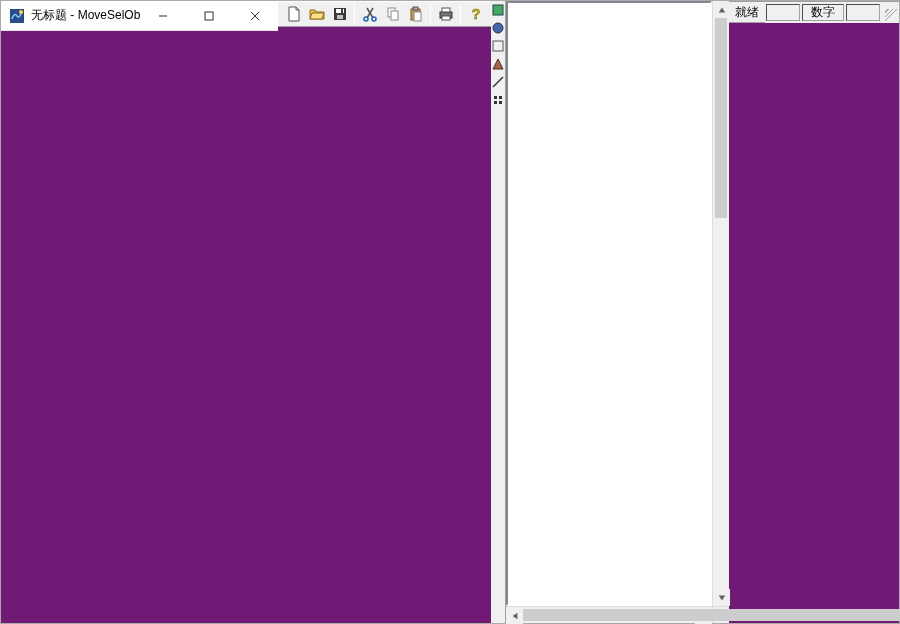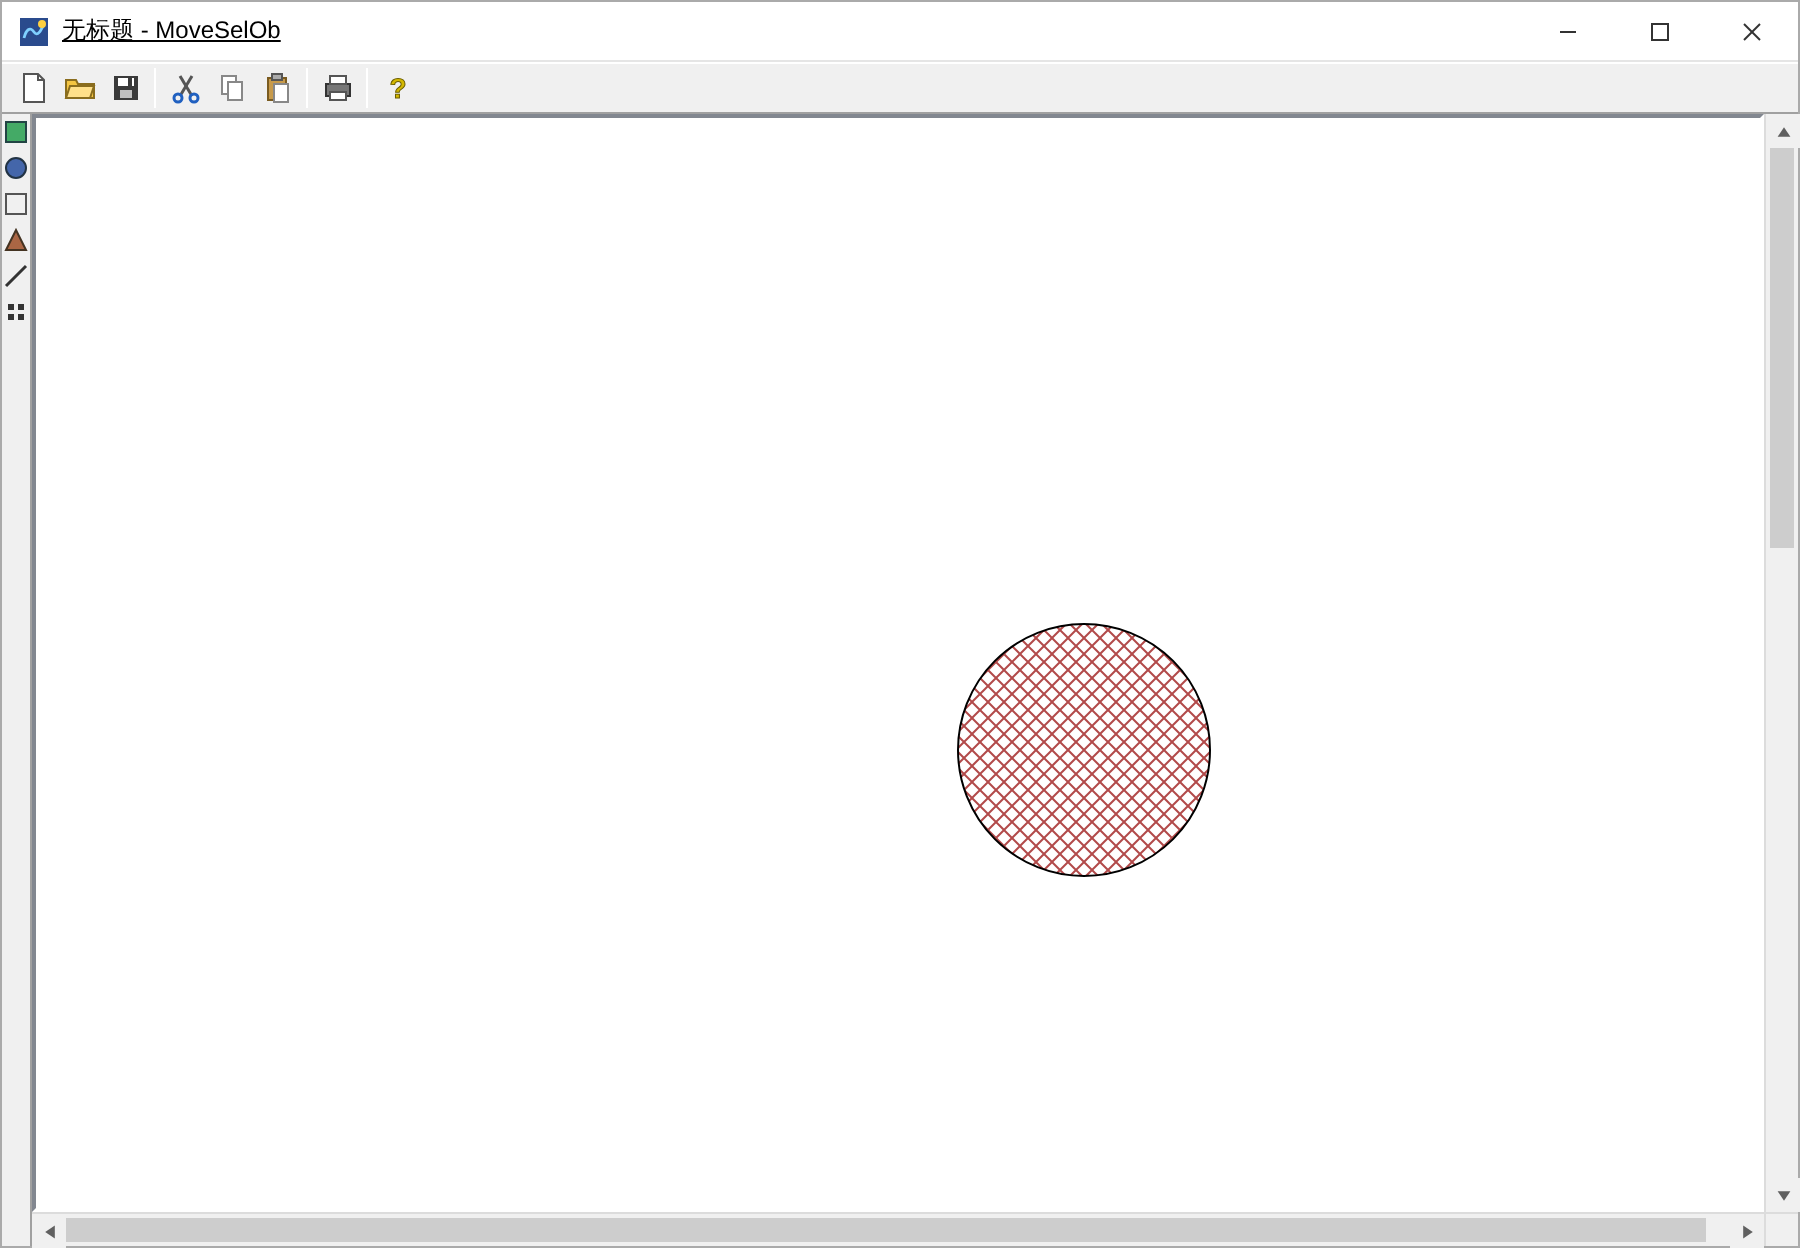--- a/index.html
+++ b/index.html
@@ -7,24 +7,23 @@
     margin: 0; padding: 0;
     width: 900px; height: 624px;
     font-family: "Microsoft YaHei", "SimSun", Tahoma, sans-serif;
     font-size: 12px;
     background: #fff;
     overflow: hidden;
   }
   .window {
     width: 900px; height: 624px;
     border: 1px solid #aaa;
-    background: #d946ef;
-    display: flex;
-    flex-direction: column;
-    text-decoration: underline;
+    background: #701a75;
+    display: flex;
+    flex-direction: row;
   }
   
   .titlebar {
     height: 30px;
     background: #fff;
     display: flex;
     align-items: center;
     border-bottom: 1px solid #e5e5e5;
   }
   .titlebar .app-icon {
@@ -379,14 +378,21 @@
               <svg viewBox="0 0 10 10" width="8" height="8">
                 <path d="M8 5L2 9V1z" fill="#606060"></path>
               </svg>
             </div>
         </div>
         <div class="hscroll-corner"></div>
       </div>
     </div>
   </div>
 
+  <div class="statusbar">
+    <div class="status-cell status-main">就绪</div>
+    <div class="status-pane"></div>
+    <div class="status-pane wide">数字</div>
+    <div class="status-pane"></div>
+    <div class="status-grip"></div>
+  </div>
 
 </div>
 
 </body></html>

